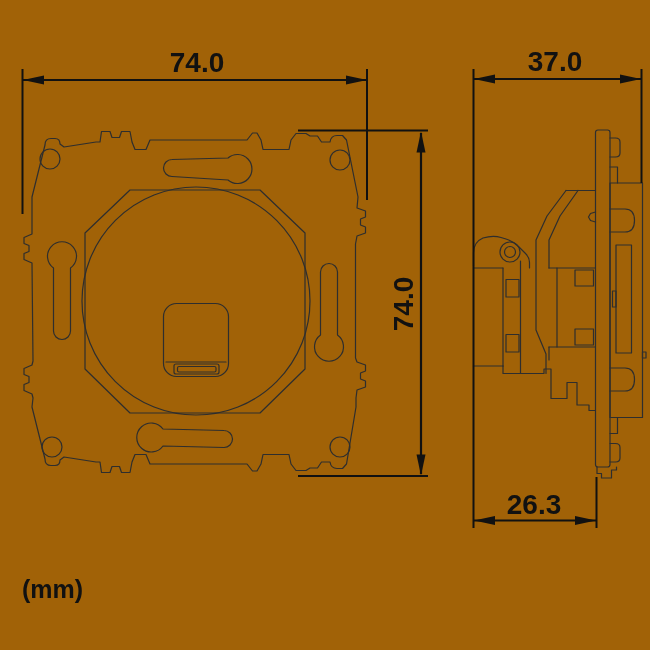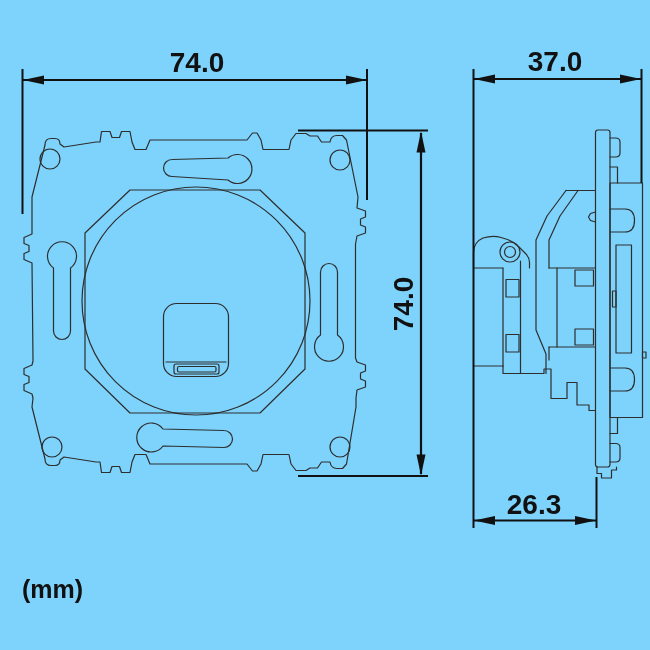--- a/index.html
+++ b/index.html
@@ -1,16 +1,16 @@
 <!DOCTYPE html>
 <html><head>
 <meta charset="utf-8">
 <style>
   html,body{margin:0;padding:0;background:#ffffff;}
-  .stage{position:relative;width:650px;height:650px;background:#7dd3fc;overflow:hidden;
+  .stage{position:relative;width:650px;height:650px;background:#a16207;overflow:hidden;
          font-family:"Liberation Sans",sans-serif;}
   svg{display:block;}
   .partline{fill:none;stroke:#2e2e2e;stroke-width:1.2;stroke-linejoin:round;stroke-linecap:round;}
   .dimline{fill:none;stroke:#111111;stroke-width:2.2;stroke-linecap:butt;}
   .extline{fill:none;stroke:#111111;stroke-width:2;stroke-linecap:butt;}
   .arrow{fill:#111111;stroke:none;}
   .dimtext{fill:#111111;font-weight:700;font-size:28px;}
   .unittext{fill:#111111;font-weight:700;font-size:25px;}
 </style>
 </head>

